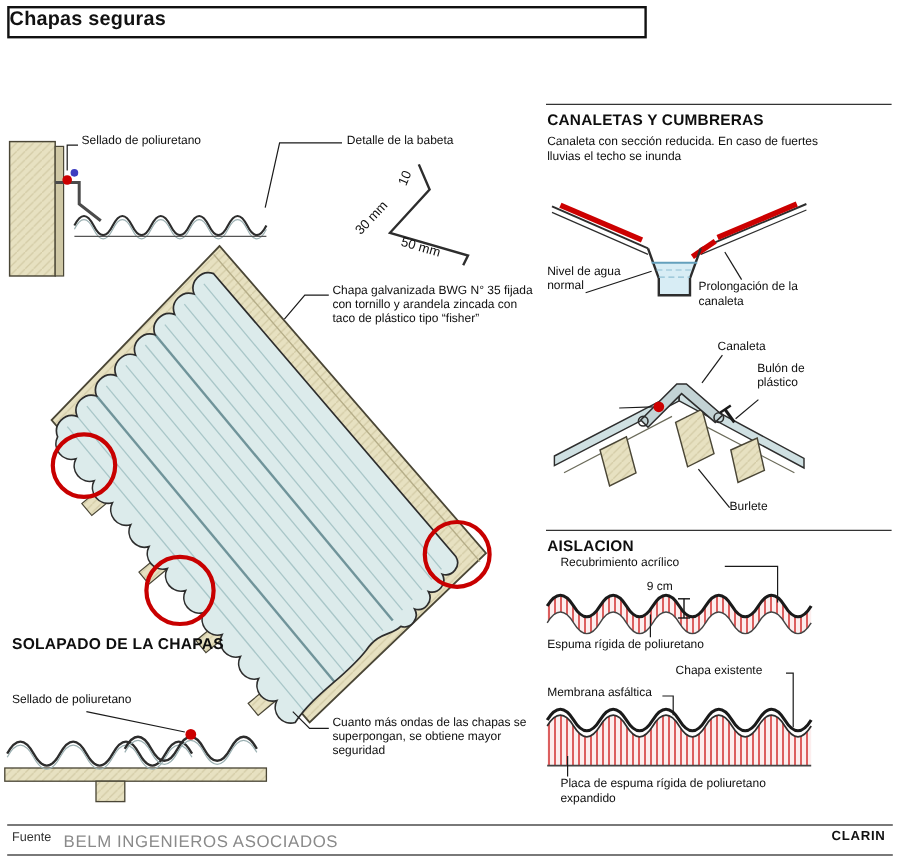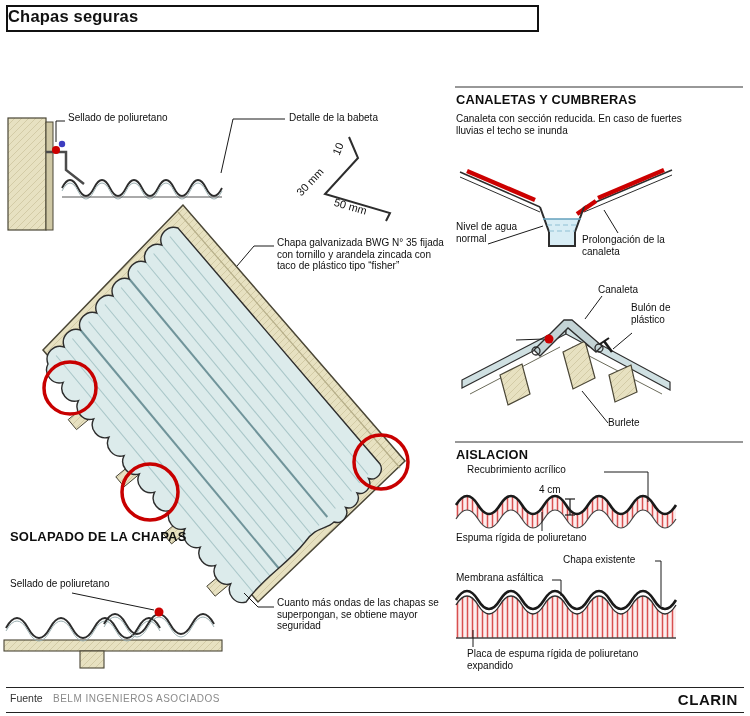--- a/index.html
+++ b/index.html
@@ -8,22 +8,22 @@
   .page{position:absolute;inset:0}
   svg.art{position:absolute;left:0;top:0}
   .lbl{position:absolute;font-size:10px;line-height:1.16;color:#0e0e0e}
   .hd{font-weight:bold;font-size:12.8px;letter-spacing:.2px}
   .rot{transform-origin:left top;white-space:nowrap;font-size:11px}
   .title-box{position:absolute;left:6px;top:5px;width:533px;height:27px;border:2px solid #111;display:flex;align-items:flex-start;padding-left:0;background:#fff}
   .title{font-size:16.5px;font-weight:bold;letter-spacing:.2px}
   .subtitle{position:absolute;left:13px;top:51px;font-size:13.5px}
   .footer-rule{position:absolute;left:6px;right:6px;border-top:1.4px solid #222}
   .src-label{position:absolute;left:10px;top:692px;font-size:10.5px;color:#333}
-  .src-value{position:absolute;left:53px;top:692.5px;font-size:10px;color:#8a8a8a;letter-spacing:.5px}
-  .brand{position:absolute;right:12px;top:691px;font-size:15px;font-weight:bold;letter-spacing:.6px}
+  .src-value{position:absolute;left:53px;top:692.5px;font-size:14px;color:#8a8a8a;letter-spacing:.5px}
+  .brand{position:absolute;right:12px;top:691px;font-size:11px;font-weight:bold;letter-spacing:.6px}
   .stripe{stroke:#a9c6c8;stroke-width:1.1}
   .seam{stroke:#70949a;stroke-width:2}
   .leader{stroke:#1a1a1a;stroke-width:1;fill:none}
 </style>
 </head>
 <body>
 
 <div class="page">
 
   <svg class="art" width="750" height="716" viewBox="0 0 750 716">
@@ -210,21 +210,21 @@
   <div class="lbl hd" style="left:456px;top:93px">CANALETAS Y CUMBRERAS</div>
   <div class="lbl" style="left:456px;top:113px;width:228px">Canaleta con sección reducida. En caso de fuertes lluvias el techo se inunda</div>
   <div class="lbl" style="left:456px;top:221px;width:64px">Nivel de agua normal</div>
   <div class="lbl" style="left:582px;top:234px;width:102px">Prolongación de la canaleta</div>
   <div class="lbl" style="left:598px;top:284px">Canaleta</div>
   <div class="lbl" style="left:631px;top:302px;width:64px">Bulón de plástico</div>
   <div class="lbl" style="left:608px;top:417px">Burlete</div>
 
   <div class="lbl hd" style="left:456px;top:448px">AISLACION</div>
   <div class="lbl" style="left:467px;top:464px">Recubrimiento acrílico</div>
-  <div class="lbl" style="left:539px;top:484px">4 cm</div>
+  <div class="lbl" style="left:539px;top:484px">9 cm</div>
   <div class="lbl" style="left:456px;top:532px">Espuma rígida de poliuretano</div>
   <div class="lbl" style="left:563px;top:554px">Chapa existente</div>
   <div class="lbl" style="left:456px;top:572px">Membrana asfáltica</div>
   <div class="lbl" style="left:467px;top:648px;width:218px">Placa de espuma rígida de poliuretano expandido</div>
 
   <div class="footer-rule" style="top:687px"></div>
   <div class="src-label">Fuente</div>
   <div class="src-value">BELM INGENIEROS ASOCIADOS</div>
   <div class="brand">CLARIN</div>
   <div class="footer-rule" style="top:712px"></div>

